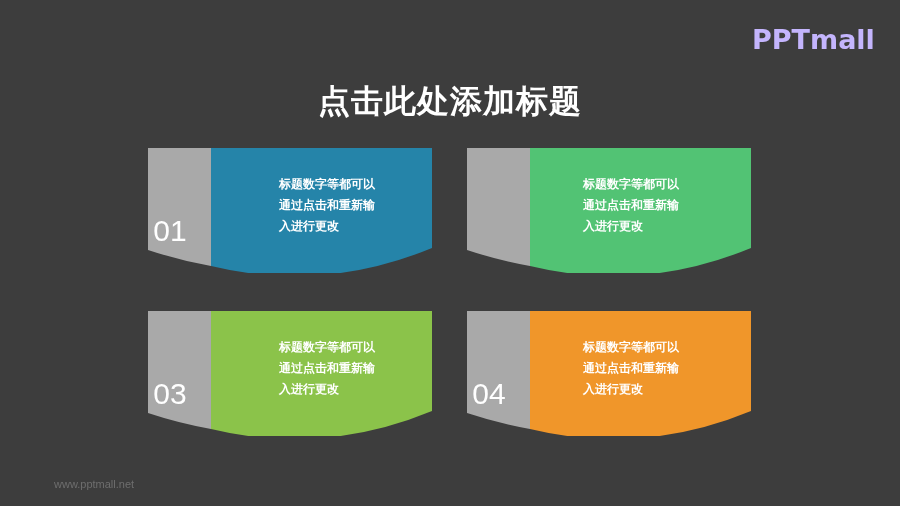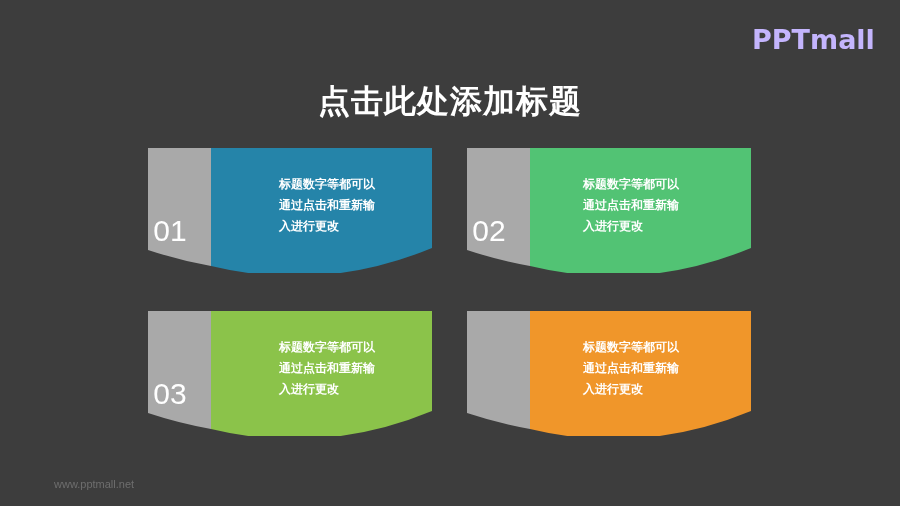--- a/index.html
+++ b/index.html
@@ -31,21 +31,20 @@
     <div>通过点击和重新输</div>
     <div>入进行更改</div>
   </div>
 </div>
 
 <div class="card" style="left:467px;top:148px;">
   <svg width="286" height="125">
     <path d="M0 0 L63 0 L63 118 Q30 112 0 102 Z" fill="#a9a9a9"></path>
     <path d="M63 0 L284 0 L284 100 Q175 145 63 118 Z" fill="#52c374"></path>
   </svg>
-  <div class="num">02</div>
   <div class="desc" style="left:116px;">
     <div>标题数字等都可以</div>
     <div>通过点击和重新输</div>
     <div>入进行更改</div>
   </div>
 </div>
 
 <div class="card" style="left:148px;top:311px;padding-left:24px;">
   <svg width="286" height="125">
     <path d="M0 0 L63 0 L63 118 Q30 112 0 102 Z" fill="#a9a9a9"></path>
@@ -57,18 +56,19 @@
     <div>通过点击和重新输</div>
     <div>入进行更改</div>
   </div>
 </div>
 
 <div class="card" style="left:467px;top:311px;">
   <svg width="286" height="125">
     <path d="M0 0 L63 0 L63 118 Q30 112 0 102 Z" fill="#a9a9a9"></path>
     <path d="M63 0 L284 0 L284 100 Q175 145 63 118 Z" fill="#f0962a"></path>
   </svg>
+  <div class="num">04</div>
   <div class="desc" style="left:116px;">
     <div>标题数字等都可以</div>
     <div>通过点击和重新输</div>
     <div>入进行更改</div>
   </div>
 </div>
 
 </body></html>

